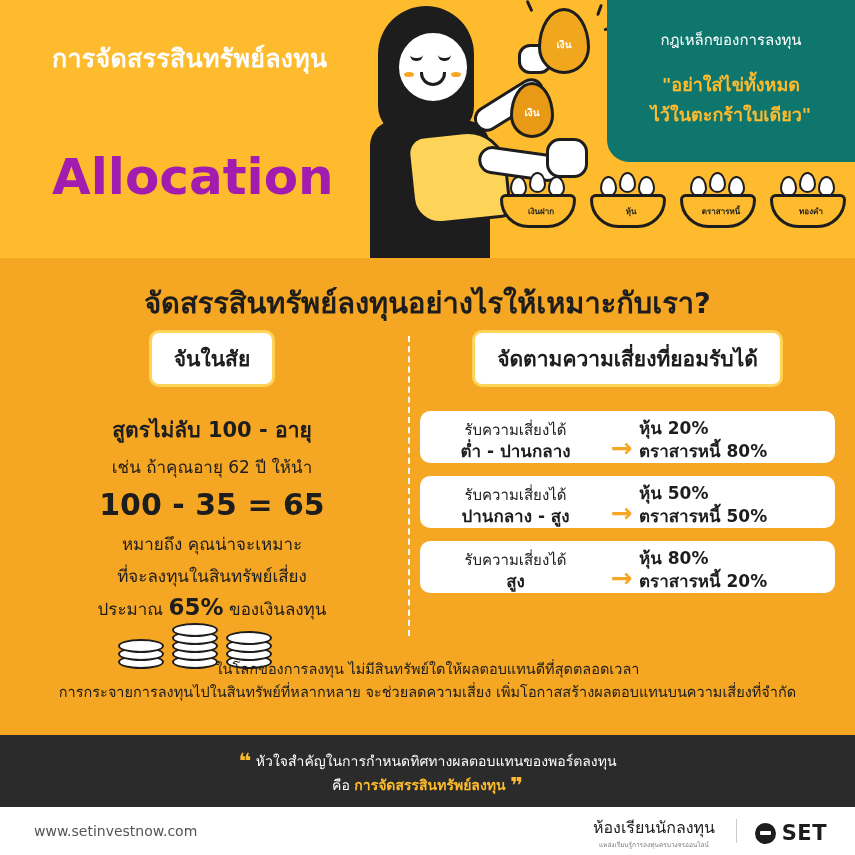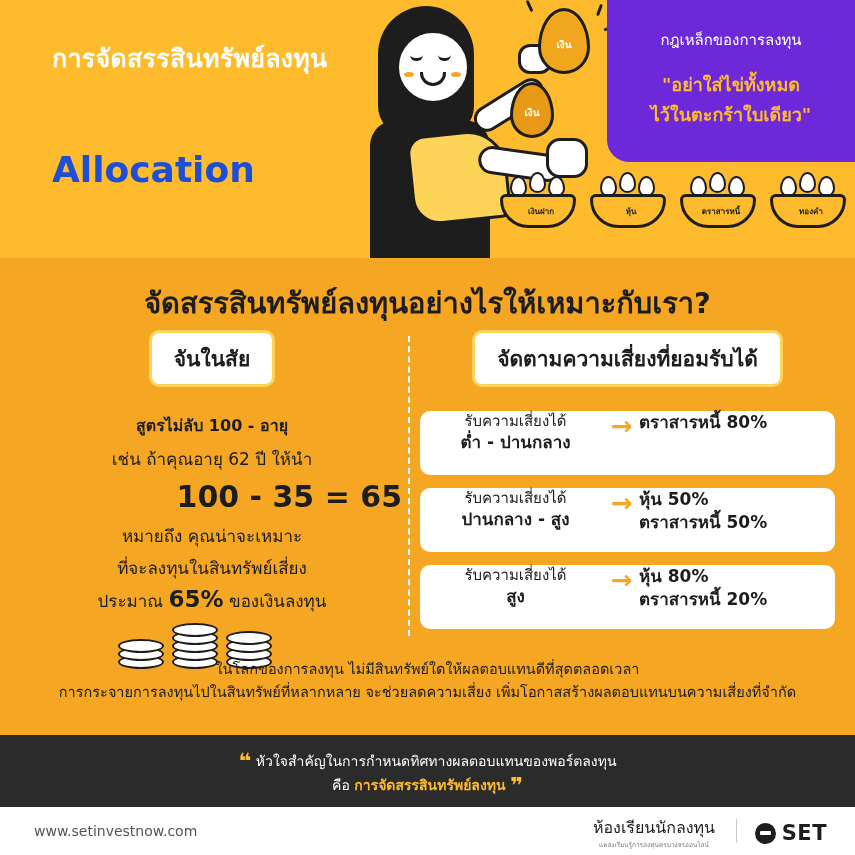--- a/index.html
+++ b/index.html
@@ -24,29 +24,29 @@
     font-size: 25px; color: #ffffff; font-weight: bold;
     letter-spacing: 0.3px;
   }
   .header-title-en1 {
     position: absolute; left: 52px; top: 82px;
     font-size: 50px; color: #ffffff; font-weight: bold;
     line-height: 1;
   }
   .header-title-en2 {
     position: absolute; left: 52px; top: 152px;
-    font-size: 36px; color: #1d4ed8; font-weight: bold;
+    font-size: 50px; color: #a21caf; font-weight: bold;
     line-height: 1;
   }
 
   
   .quote-panel {
     position: absolute; right: 0; top: 0;
     width: 248px; height: 162px;
-    background: #6d28d9;
+    background: #0f766e;
     border-bottom-left-radius: 22px;
   }
   .quote-head {
     position: absolute; top: 28px; left: 0; width: 248px;
     text-align: center; color: #ffffff; font-size: 15px;
   }
   .quote-line1 {
     position: absolute; top: 70px; left: 0; width: 248px;
     text-align: center; color: #fdbb2d; font-size: 18px; font-weight: bold;
   }
@@ -162,39 +162,39 @@
   }
   .col-left .subhead-wrap { text-align: center; }
   .col-right .subhead-wrap { text-align: center; }
 
   .divider {
     position: absolute; left: 408px; top: 78px; width: 0;
     height: 300px; border-left: 2px dashed #ffffff;
   }
 
   .formula { text-align: center; margin-top: 26px; color: #1d1d1d; }
-  .formula .l1 { font-size: 16px; font-weight: bold; margin-bottom: 7px; }
+  .formula .l1 { font-size: 21px; font-weight: bold; margin-bottom: 7px; }
   .formula .l2 { font-size: 17px; margin-bottom: 7px; }
-  .formula .l3 { font-size: 30px; font-weight: bold; margin-bottom: 8px; text-align: right; }
+  .formula .l3 { font-size: 30px; font-weight: bold; margin-bottom: 8px; }
   .formula .l4 { font-size: 17px; margin-bottom: 5px; }
   .formula .l5 { font-size: 17px; margin-bottom: 5px; }
   .formula .l6 { font-size: 17px; }
   .formula .l6 b { font-size: 23px; }
 
   .coins { position: absolute; left: 118px; top: 355px; width: 180px; height: 60px; }
   .coin-stack { position: absolute; }
   .coin {
     position: absolute; width: 46px; height: 14px; background: #ffffff;
     border: 2px solid #1d1d1d; border-radius: 50%;
   }
 
   .risk-row {
-    background: #ffffff; border-radius: 10px; height: 64px;
+    background: #ffffff; border-radius: 10px; height: 52px;
     margin-bottom: 13px; position: relative;
-    display: flex; align-items: flex-start;
+    display: flex; align-items: flex-end;
   }
   .risk-left {
     width: 185px; text-align: center; font-size: 15px; color: #1d1d1d;
     line-height: 1.35; padding-left: 6px;
   }
   .risk-left .b { font-weight: bold; font-size: 17px; }
   .risk-arrow { width: 34px; text-align: center; color: #f5a623; font-size: 26px; font-weight: bold; }
   .risk-right { flex: 1; font-size: 17px; font-weight: bold; color: #1d1d1d; line-height: 1.35; }
 
   .footnote {
@@ -386,20 +386,21 @@
       </div>
 
       <div style="margin-top:24px;">
         <div class="risk-row">
           <div class="risk-left">
             <div>รับความเสี่ยงได้</div>
             <div class="b">ต่ำ - ปานกลาง</div>
           </div>
           <div class="risk-arrow">→</div>
           <div class="risk-right">
+            <div>หุ้น 20%</div>
             <div>ตราสารหนี้ 80%</div>
           </div>
         </div>
 
         <div class="risk-row">
           <div class="risk-left">
             <div>รับความเสี่ยงได้</div>
             <div class="b">ปานกลาง - สูง</div>
           </div>
           <div class="risk-arrow">→</div>

